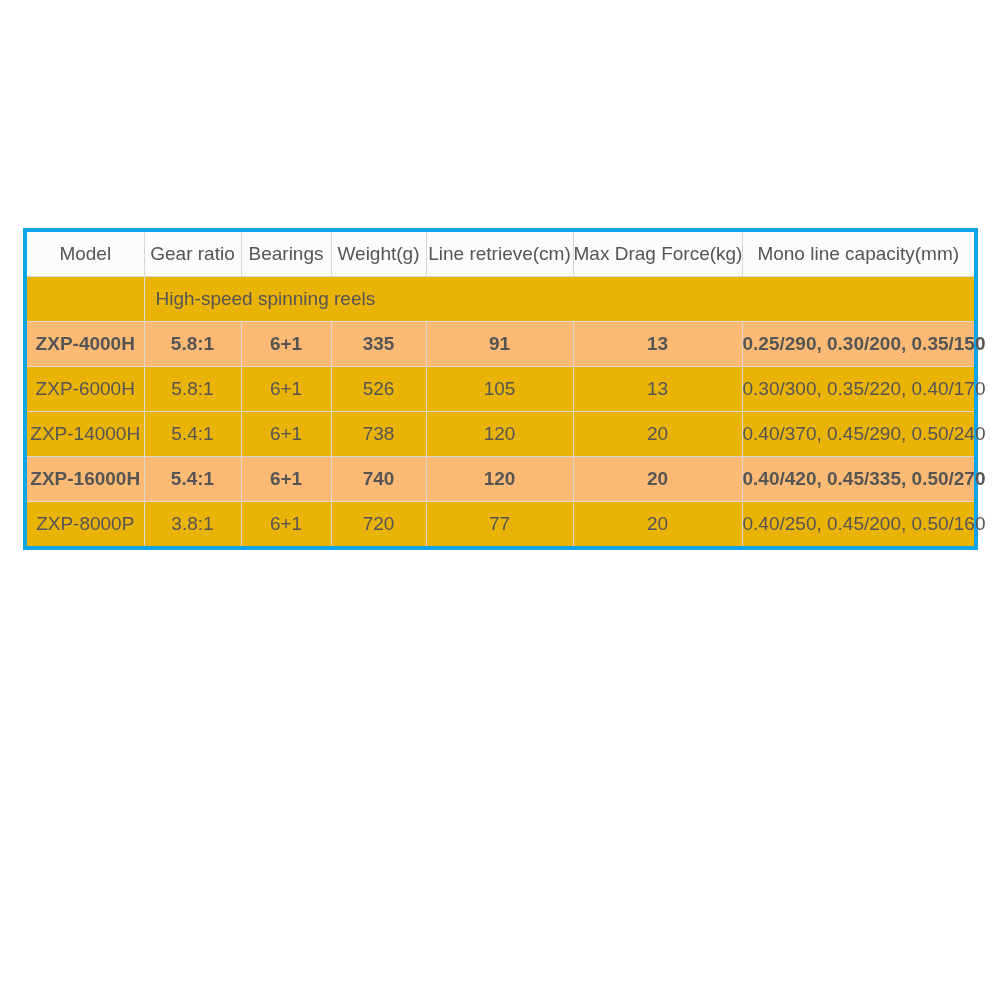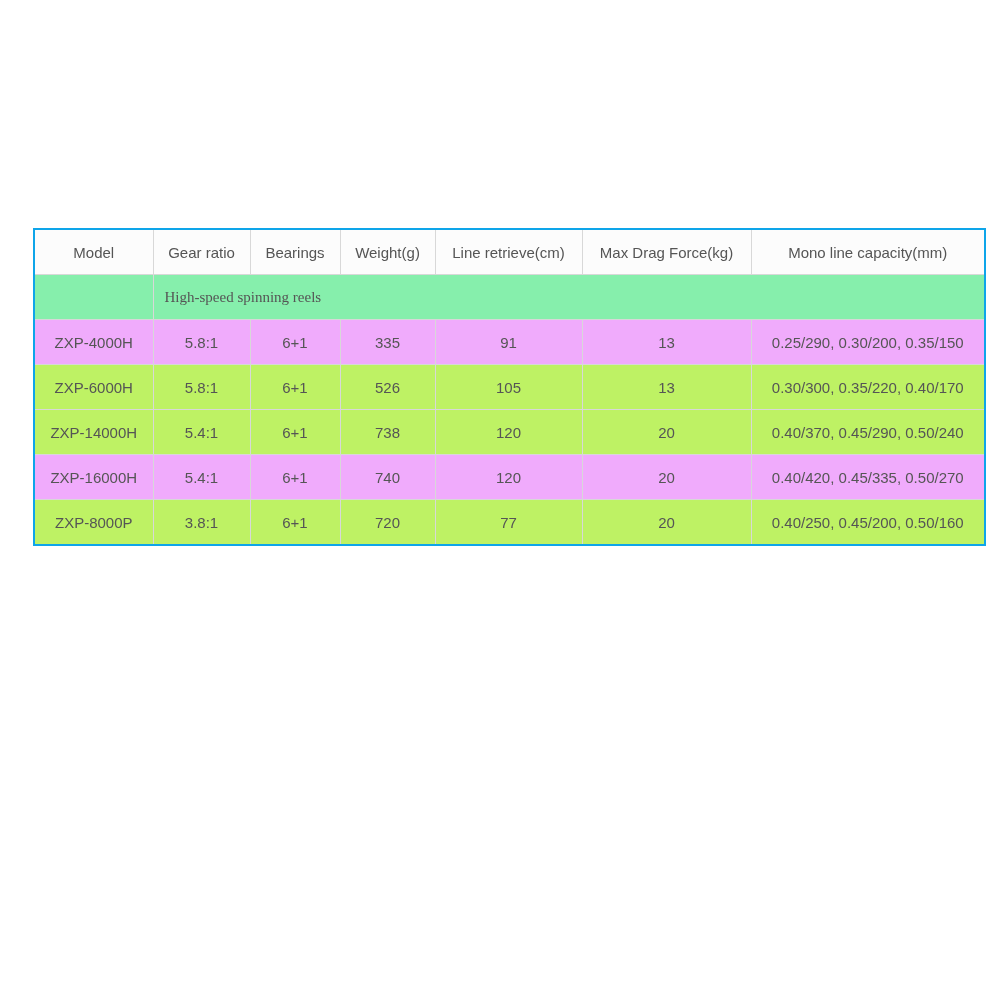--- a/index.html
+++ b/index.html
@@ -1,30 +1,30 @@
 <!DOCTYPE html>
 <html><head>
 <meta charset="utf-8">
 <style>
   html, body { margin:0; padding:0; background:#ffffff; }
   body { width:1000px; height:1000px; position:relative; overflow:hidden;
          font-family:"Liberation Sans", sans-serif; }
   table.specs {
-    position:absolute; left:33px; top:228px; width:951px;
+    position:absolute; left:23px; top:228px; width:951px;
     border-collapse:collapse; table-layout:fixed;
-    border:2px solid #0ea5e9; color:#555555; font-size:15px;
+    border:4px solid #0ea5e9; color:#555555; font-size:19px;
   }
   table.specs td, table.specs th {
     border:1px solid #d8d8d8; height:44px; padding:0; text-align:center;
     font-weight:normal; white-space:nowrap;
   }
   table.specs thead th { background:#fcfcfc; height:44px; }
-  tr.w td { background:#f0abfc; }
-  tr.g td { background:#bef264; }
-  tr.section td { background:#86efac;font-family:Liberation Serif, serif; }
+  tr.w td { background:#fdba74;font-weight:bold; }
+  tr.g td { background:#eab308; }
+  tr.section td { background:#eab308; }
   tr.section td.label { text-align:left; padding-left:11px; }
 </style>
 </head>
 <body>
 
 <table class="specs">
   <colgroup>
     <col style="width:119px">
       <col style="width:97px">
       <col style="width:90px">

